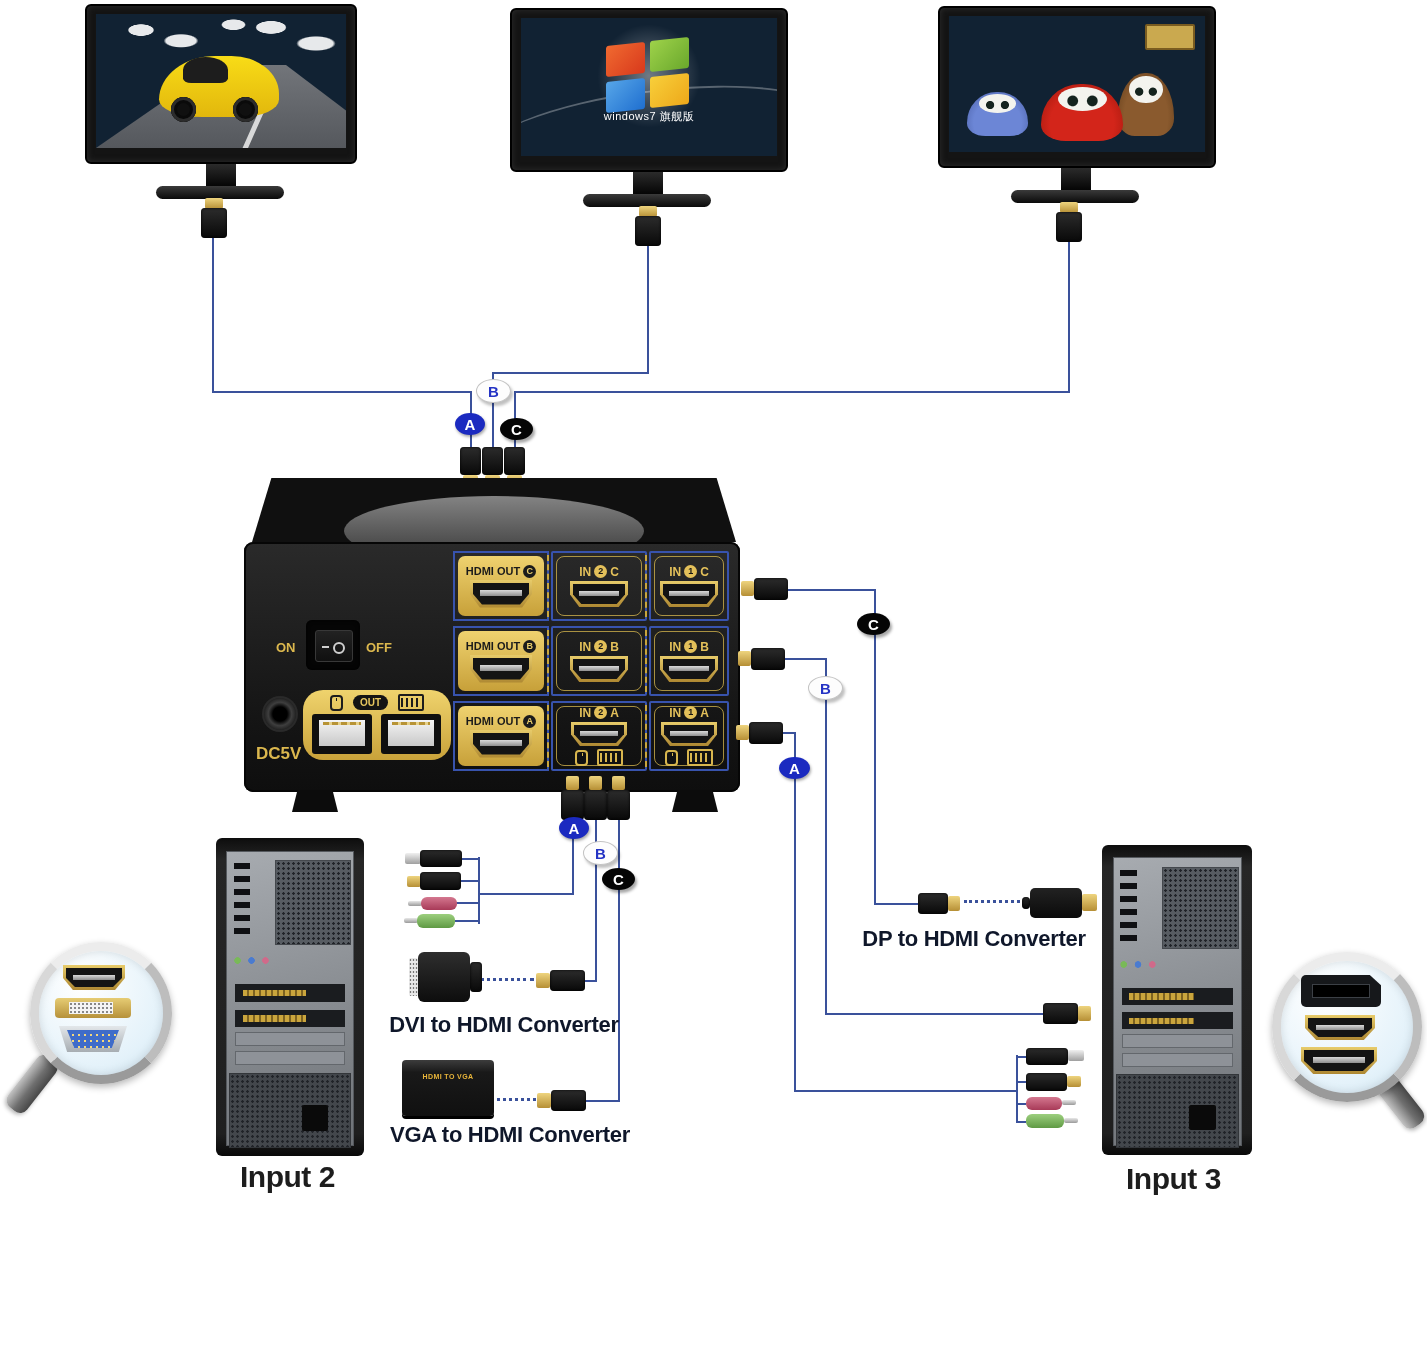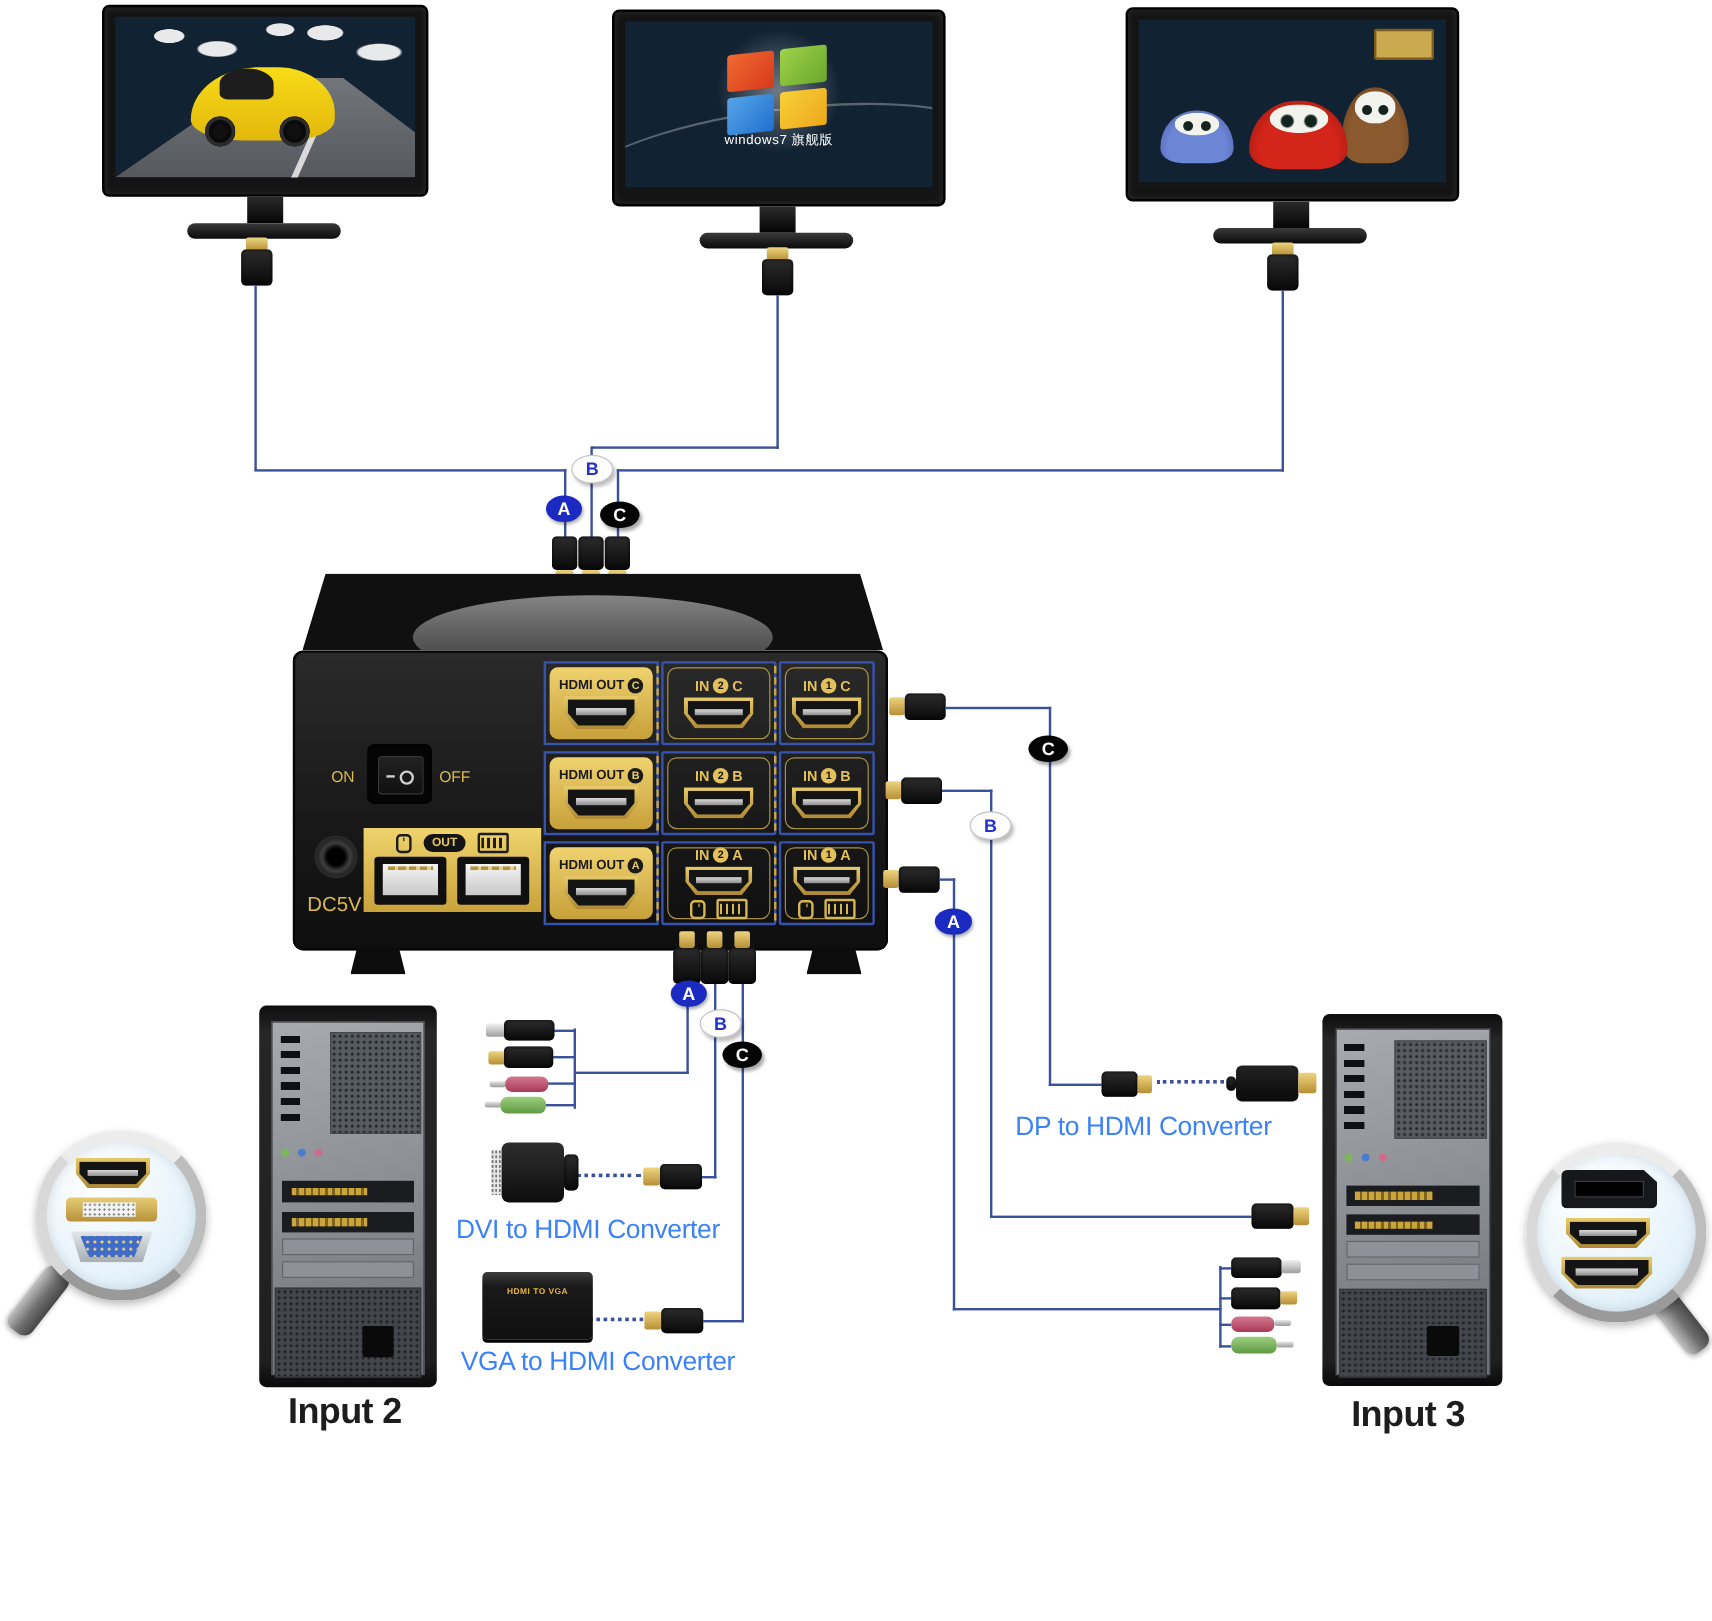--- a/index.html
+++ b/index.html
@@ -92,29 +92,29 @@
   .jack.green{background:linear-gradient(180deg,#9ccf7e,#5f9a44);}
   .pin{position:absolute;background:linear-gradient(180deg,#e8e8e8,#9a9a9a);border-radius:2px;}
 
   
   .kvm-top{position:absolute;background:#101010;clip-path:polygon(4% 0,96% 0,100% 100%,0 100%);}
   .kvm-top .gloss{position:absolute;left:19%;top:28%;width:62%;height:110%;border-radius:50%;
       background:linear-gradient(180deg,#a0a0a0,#3c3c3c);opacity:.8;}
   .kvm-face{position:absolute;background:linear-gradient(180deg,#2a2a2a,#151515 70%,#0e0e0e);
       border-radius:9px;box-shadow:inset 0 0 0 2px #060606;}
   .foot{position:absolute;background:#0c0c0c;clip-path:polygon(12% 0,88% 0,100% 100%,0 100%);}
-  .ylabel{position:absolute;color:#dcb84e;font-weight:400;}
+  .ylabel{position:absolute;color:#dcb84e;font-weight:700;}
   .rocker{position:absolute;background:#050505;border-radius:6px;box-shadow:inset 0 0 4px #000;}
   .rocker .key{position:absolute;left:9px;top:10px;width:36px;height:30px;background:linear-gradient(180deg,#222,#101010);
       border:1px solid #383838;border-radius:3px;}
   .rocker .key::before{content:'';position:absolute;right:7px;top:11px;width:8px;height:8px;border:2px solid #cfcfcf;border-radius:50%;}
   .rocker .key::after{content:'';position:absolute;left:6px;top:15px;width:7px;height:2px;background:#cfcfcf;}
   .dcjack{position:absolute;border-radius:50%;background:radial-gradient(circle,#000 28%,#3e3e3e 46%,#161616 70%);
       box-shadow:inset 0 0 0 2px #2a2a2a;}
-  .usbpanel{position:absolute;background:linear-gradient(180deg,#efd36d,#c9a23a);border-radius:0;}
+  .usbpanel{position:absolute;background:linear-gradient(180deg,#efd36d,#c9a23a);border-radius:20px;}
   .outbadge{display:inline-flex;align-items:center;background:#141414;color:#e7c75f;border-radius:8px;
       font-size:10px;font-weight:700;padding:1px 7px;line-height:13px;}
   .usbport{position:absolute;background:#0f0f0f;border-radius:3px;}
   .usbport .tongue{position:absolute;left:7px;right:7px;top:6px;bottom:8px;
       background:linear-gradient(180deg,#f4f4f4,#c8c8c8);}
   .usbport .tongue::before{content:'';position:absolute;left:4px;right:4px;top:2px;height:3px;
       background:repeating-linear-gradient(90deg,#b79335 0 6px,#e6d089 6px 9px);}
 
   
   .prow{position:absolute;left:0;width:276px;height:70px;}
@@ -142,21 +142,21 @@
 
   .icons{display:flex;gap:9px;align-items:center;}
   .mico{width:9px;height:12px;border:2px solid #d8b64e;border-radius:4px;position:relative;}
   .mico::after{content:'';position:absolute;left:50%;top:1px;width:1px;height:3px;background:#d8b64e;}
   .kico{width:20px;height:9px;border:2px solid #d8b64e;border-radius:2px;
       background:repeating-linear-gradient(90deg,#d8b64e 0 2px,transparent 2px 5px) content-box;padding:2px 1px;}
   .mico.dk{border-color:#1c1c1c;} .mico.dk::after{background:#1c1c1c;}
   .kico.dk{border-color:#1c1c1c;background:repeating-linear-gradient(90deg,#1c1c1c 0 2px,transparent 2px 5px) content-box;}
 
   
-  .convlabel{position:absolute;font-weight:400;font-size:22px;color:#3b82f6;text-align:left;letter-spacing:-.3px;}
+  .convlabel{position:absolute;font-weight:700;font-size:22px;color:#0f172a;text-align:center;letter-spacing:-.3px;}
   .vgabox{position:absolute;background:linear-gradient(180deg,#3c3c3c 0%,#191919 22%,#101010 100%);
       border-radius:4px;box-shadow:0 3px 0 #000;}
   .vgabox .lbl{position:absolute;left:0;right:0;top:13px;text-align:center;color:#e8b53a;
       font-size:7px;font-weight:700;letter-spacing:.4px;}
   .dvibody{position:absolute;background:linear-gradient(180deg,#2e2e2e,#0d0d0d);border-radius:6px;}
   .dvipins{position:absolute;background:#e8e8e8;border-radius:2px;
       background-image:radial-gradient(#777 .8px,transparent 1.1px);background-size:3px 4px;}
   .dpadp{position:absolute;background:linear-gradient(180deg,#222,#0a0a0a);border-radius:5px;}
 
   

